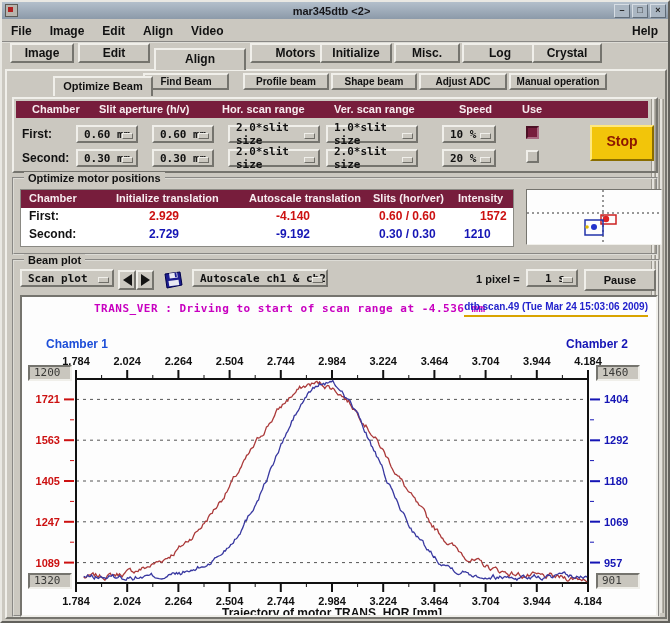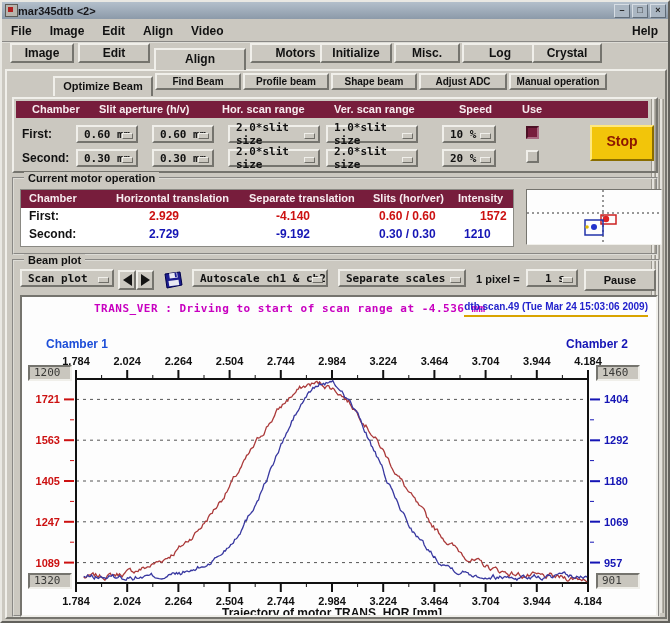--- a/index.html
+++ b/index.html
@@ -2,21 +2,21 @@
 <html><head>
 <meta charset="utf-8">
 <style>
   html,body{margin:0;padding:0;background:#9a9a94;font-family:"Liberation Sans",sans-serif;}
   #window{position:relative;width:670px;height:623px;background:#cbc8c0;
     border:2px solid;border-color:#e9e8e3 #62615c #62615c #e9e8e3;box-sizing:border-box;overflow:hidden;}
   .raised{border:2px solid;border-color:#f0efea #75746e #75746e #f0efea;}
   
   #titlebar{position:absolute;left:0;top:0;right:0;height:17px;
     background:linear-gradient(180deg,#b3bfcb,#8c9aa9);display:flex;align-items:center;}
-  #titlebar .title{flex:1;text-align:left;font-size:11px;font-weight:bold;color:#16161a;}
+  #titlebar .title{flex:1;text-align:center;font-size:11px;font-weight:bold;color:#16161a;padding-left:31px;}
   .win-icon{width:11px;height:11px;margin-left:3px;background:#b8b4ac;border:1px solid #5a5a55;position:relative;}
   .win-icon::after{content:"";position:absolute;left:2px;top:2px;width:5px;height:5px;background:#b02020;}
   .tb-btn{width:14px;height:12px;margin-right:2px;background:#aab6c2;border:1px solid;
     border-color:#d6dde4 #5f6b77 #5f6b77 #d6dde4;font-size:9px;line-height:10px;text-align:center;
     color:#222;font-weight:bold;cursor:default;}
   
   #menubar{position:absolute;left:0;top:19px;right:0;height:20px;display:flex;align-items:center;
     border-bottom:2px groove #dddcd6;font-size:12px;font-weight:bold;color:#111;}
   #menubar .mi{padding:1px 9px;}
   #menubar .help{margin-left:auto;padding-right:10px;}
@@ -121,21 +121,21 @@
     <div class="tab" style="left:389px;width:66px">Misc.</div>
     <div class="tab" style="left:457px;width:76px">Log</div>
     <div class="tab" style="left:527px;width:70px">Crystal</div>
   </div>
 
   <div id="main">
     <div id="ridge"></div>
 
     <div id="subtabs">
       <div class="tab active" style="left:6px;width:100px">Optimize Beam</div>
-      <div class="tab" style="left:108px;width:86px">Find Beam</div>
+      <div class="tab" style="left:96px;width:86px">Find Beam</div>
       <div class="tab" style="left:196px;width:86px">Profile beam</div>
       <div class="tab" style="left:284px;width:86px">Shape beam</div>
       <div class="tab" style="left:372px;width:88px">Adjust ADC</div>
       <div class="tab" style="left:462px;width:98px">Manual operation</div>
     </div>
 
     <div id="optbox" class="raised">
       <div class="hdrbar" style="left:2px;top:2px;right:8px;height:17px">
         <span style="left:16px">Chamber</span>
         <span style="left:83px">Slit aperture (h/v)</span>
@@ -188,26 +188,26 @@
       <div class="optmenu" style="left:428px;top:50px;width:54px">
           <span>20 %</span>
           <span class="dash"></span>
         </div>
       <div class="chk" style="left:512px;top:51px"></div>
 
       <div id="stop-btn">Stop</div>
     </div>
 
     <div class="group" style="left:5px;top:106px;width:646px;height:78px">
-      <span class="legend">Current motor operation</span>
+      <span class="legend">Optimize motor positions</span>
       <div id="postable">
         <div class="phdr">
           <span style="left:8px">Chamber</span>
-          <span style="left:95px">Horizontal translation</span>
-          <span style="left:228px">Separate translation</span>
+          <span style="left:95px">Initialize translation</span>
+          <span style="left:228px">Autoscale translation</span>
           <span style="left:352px">Slits (hor/ver)</span>
           <span style="left:437px">Intensity</span>
         </div>
         <div class="prow" style="top:19px">
           <span style="left:8px;color:#111">First:</span>
           <span class="val-red" style="left:128px">2.929</span>
           <span class="val-red" style="left:255px">-4.140</span>
           <span class="val-red" style="left:358px">0.60 / 0.60</span>
           <span class="val-red" style="left:459px">1572</span>
         </div>
@@ -248,24 +248,20 @@
       <div class="arrowbtn" style="left:146px;top:9px;width:26px;border-color:transparent">
         <svg width="19" height="18" viewBox="0 0 19 18">
           <polygon points="1,3 16,1 18,14 3,17" fill="#1c1c8e" stroke="#00004a" stroke-width="1"></polygon>
           <polygon points="5,2.6 13,1.6 13.8,6.4 5.8,7.4" fill="#e8e8f2"></polygon>
           <polygon points="10.5,2 12.3,1.8 12.9,6 11.1,6.2" fill="#1c1c8e"></polygon>
           <polygon points="4.5,10 14.5,8.8 15.3,14 5.3,15.3" fill="#e8e8f2"></polygon>
         </svg>
       </div>
       <div class="optmenu" style="left:178px;top:8px;width:136px">
         <span>Autoscale ch1 &amp; ch2</span>
-          <span class="dash"></span>
-      </div>
-      <div class="optmenu" style="left:324px;top:8px;width:128px">
-        <span>Separate scales</span>
           <span class="dash"></span>
       </div>
       <span class="plainlbl" style="left:462px;top:12px">1 pixel =</span>
       <div class="optmenu" style="left:512px;top:8px;width:52px">
         <span style="margin:0 auto">1 s</span>
           <span class="dash"></span>
       </div>
       <div class="pushbtn" style="left:570px;top:8px;width:72px;line-height:18px">Pause</div>
 
       <div id="plotpanel">

